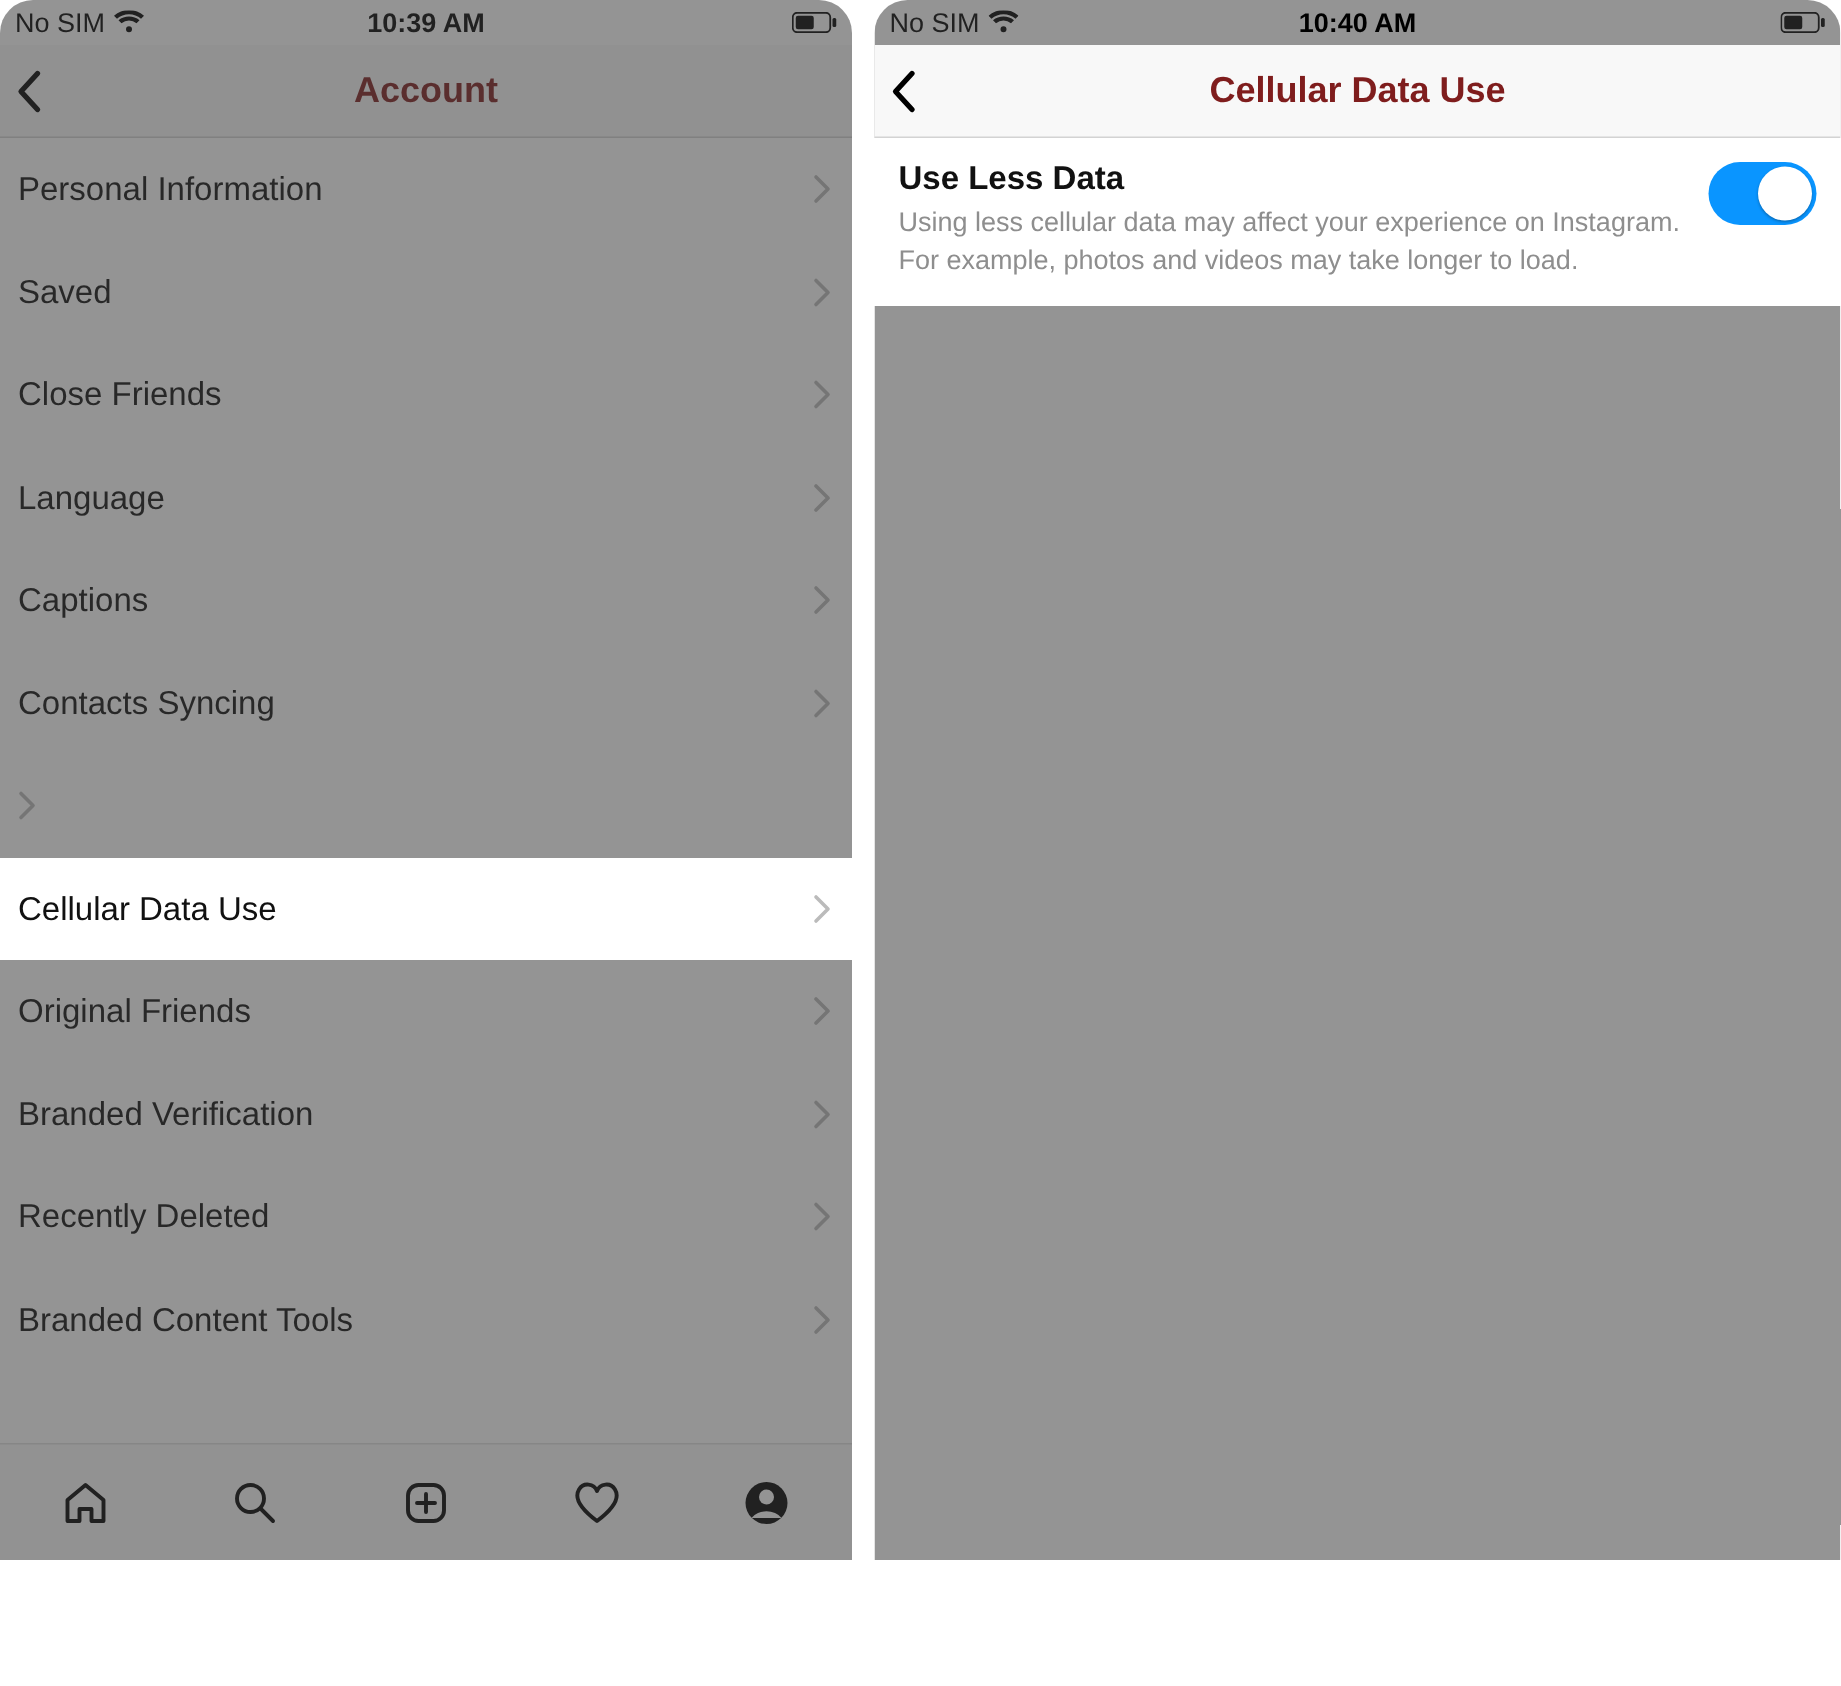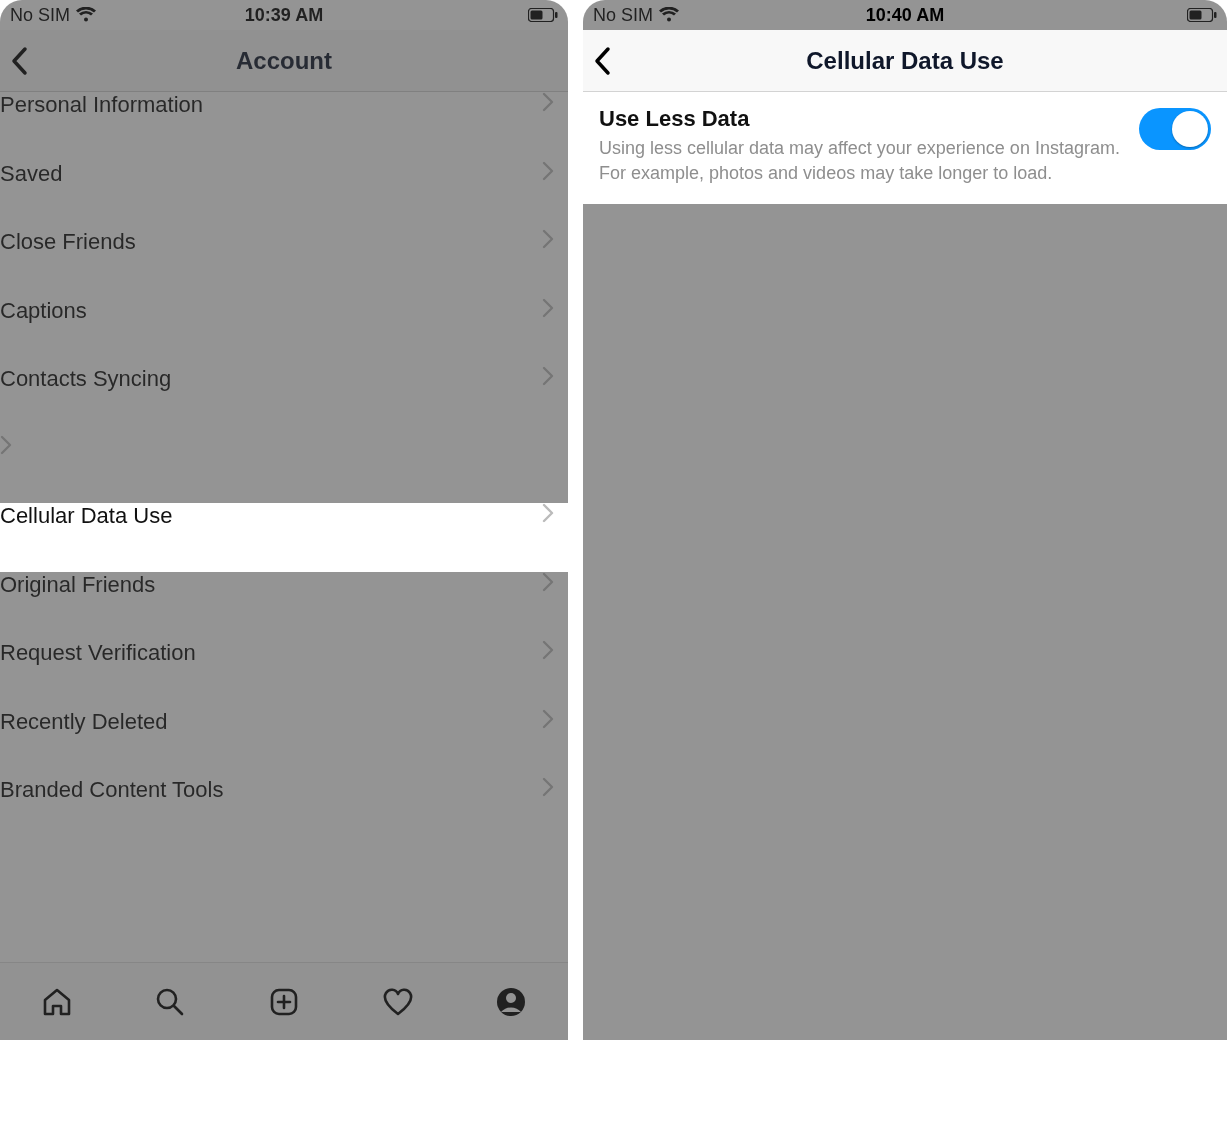--- a/index.html
+++ b/index.html
@@ -28,26 +28,26 @@
   .sb-center { position:absolute; left:50%; transform:translateX(-50%); font-weight:600; }
   .sb-right { display:flex; align-items:center; }
 
   .wifi-icon, .battery-icon { display:inline-flex; }
 
   .navbar {
     height: 62px; border-bottom: 1px solid rgba(0,0,0,0.15);
     display:flex; align-items:center; position:relative; background:#f8f8f8;
   }
   .navbar .back { position:absolute; left:10px; }
-  .navbar .title { position:absolute; left:50%; transform:translateX(-50%); font-size:24px; font-weight:700; color:#0f172a; }
+  .navbar .title { position:absolute; left:50%; transform:translateX(-50%); font-size:24px; font-weight:700; color:#7f1d1d; }
 
   .list { flex:1; display:flex; flex-direction:column; background:#fff; }
   .row {
-    height: 68.5px; display:flex; justify-content:space-between;
-    padding: 0 14px 0 0; font-size:22px; color:#111; background:#fff;
+    height: 68.5px; display:flex; align-items:center; justify-content:space-between;
+    padding: 0 14px 0 12px; font-size:22px; color:#111; background:#fff;
   }
   .row .chev { color:#bbb; }
   .row.highlight { position:relative; z-index: 20; }
 
   .tabbar {
     height: 78px; display:flex; align-items:center; justify-content:space-around;
     border-top:1px solid rgba(0,0,0,0.1); background:#fafafa;
   }
   .tabbar .tab { width:36px; height:36px; display:flex; align-items:center; justify-content:center; }
 
@@ -128,20 +128,28 @@
         </div>
         <div class="row">
           <span>Close Friends</span>
           <span class="chev">
             <svg width="12" height="20" viewBox="0 0 12 20">
               <polyline points="2,2 10,10 2,18" fill="none" stroke="#bbb" stroke-width="2.4" stroke-linecap="round" stroke-linejoin="round"></polyline>
             </svg>
           </span>
         </div>
         <div class="row">
+          <span>Language</span>
+          <span class="chev">
+            <svg width="12" height="20" viewBox="0 0 12 20">
+              <polyline points="2,2 10,10 2,18" fill="none" stroke="#bbb" stroke-width="2.4" stroke-linecap="round" stroke-linejoin="round"></polyline>
+            </svg>
+          </span>
+        </div>
+        <div class="row">
           <span>Captions</span>
           <span class="chev">
             <svg width="12" height="20" viewBox="0 0 12 20">
               <polyline points="2,2 10,10 2,18" fill="none" stroke="#bbb" stroke-width="2.4" stroke-linecap="round" stroke-linejoin="round"></polyline>
             </svg>
           </span>
         </div>
         <div class="row">
           <span>Contacts Syncing</span>
           <span class="chev">
@@ -167,21 +175,21 @@
         </div>
         <div class="row">
           <span>Original Friends</span>
           <span class="chev">
             <svg width="12" height="20" viewBox="0 0 12 20">
               <polyline points="2,2 10,10 2,18" fill="none" stroke="#bbb" stroke-width="2.4" stroke-linecap="round" stroke-linejoin="round"></polyline>
             </svg>
           </span>
         </div>
         <div class="row">
-          <span>Request Verification</span>
+          <span>Branded Verification</span>
           <span class="chev">
             <svg width="12" height="20" viewBox="0 0 12 20">
               <polyline points="2,2 10,10 2,18" fill="none" stroke="#bbb" stroke-width="2.4" stroke-linecap="round" stroke-linejoin="round"></polyline>
             </svg>
           </span>
         </div>
         <div class="row">
           <span>Recently Deleted</span>
           <span class="chev">
             <svg width="12" height="20" viewBox="0 0 12 20">

